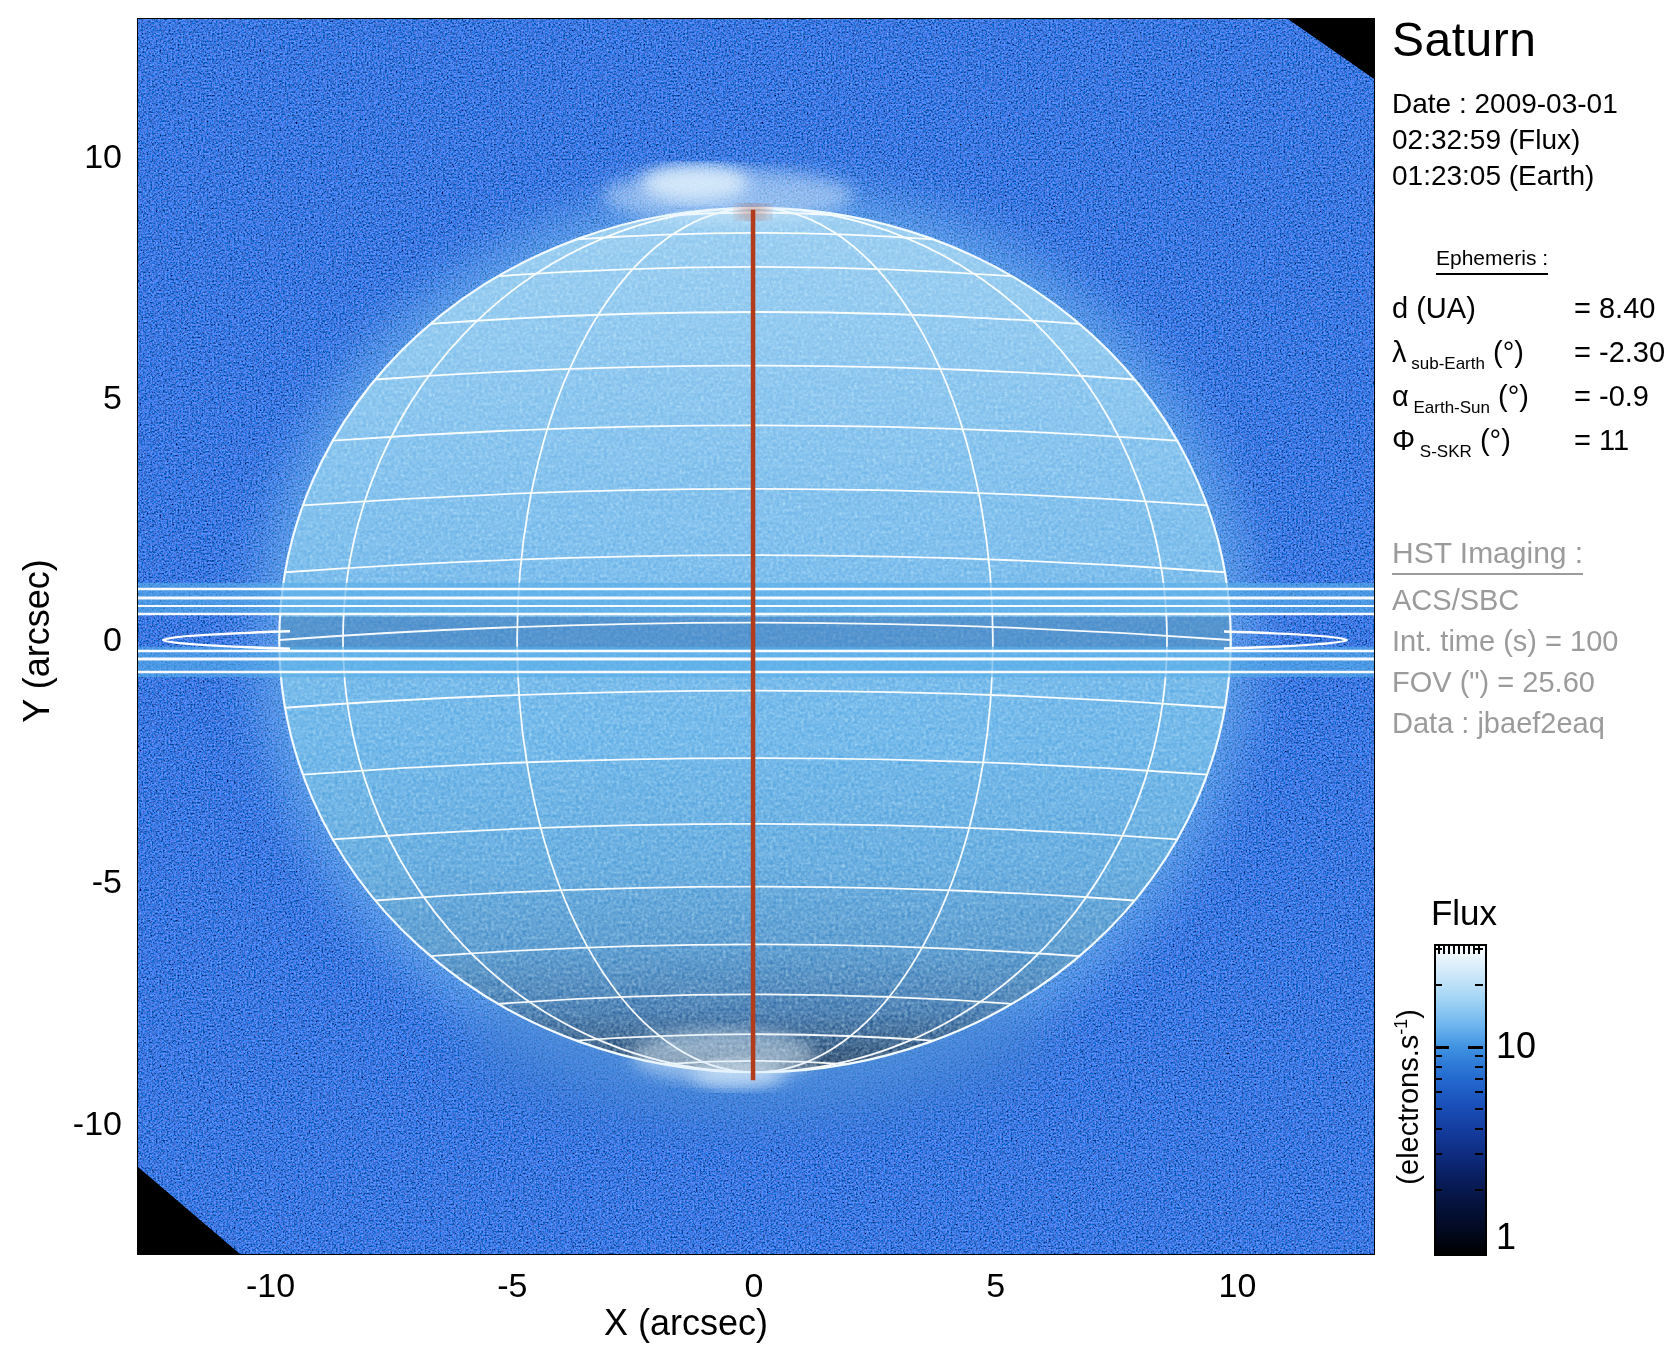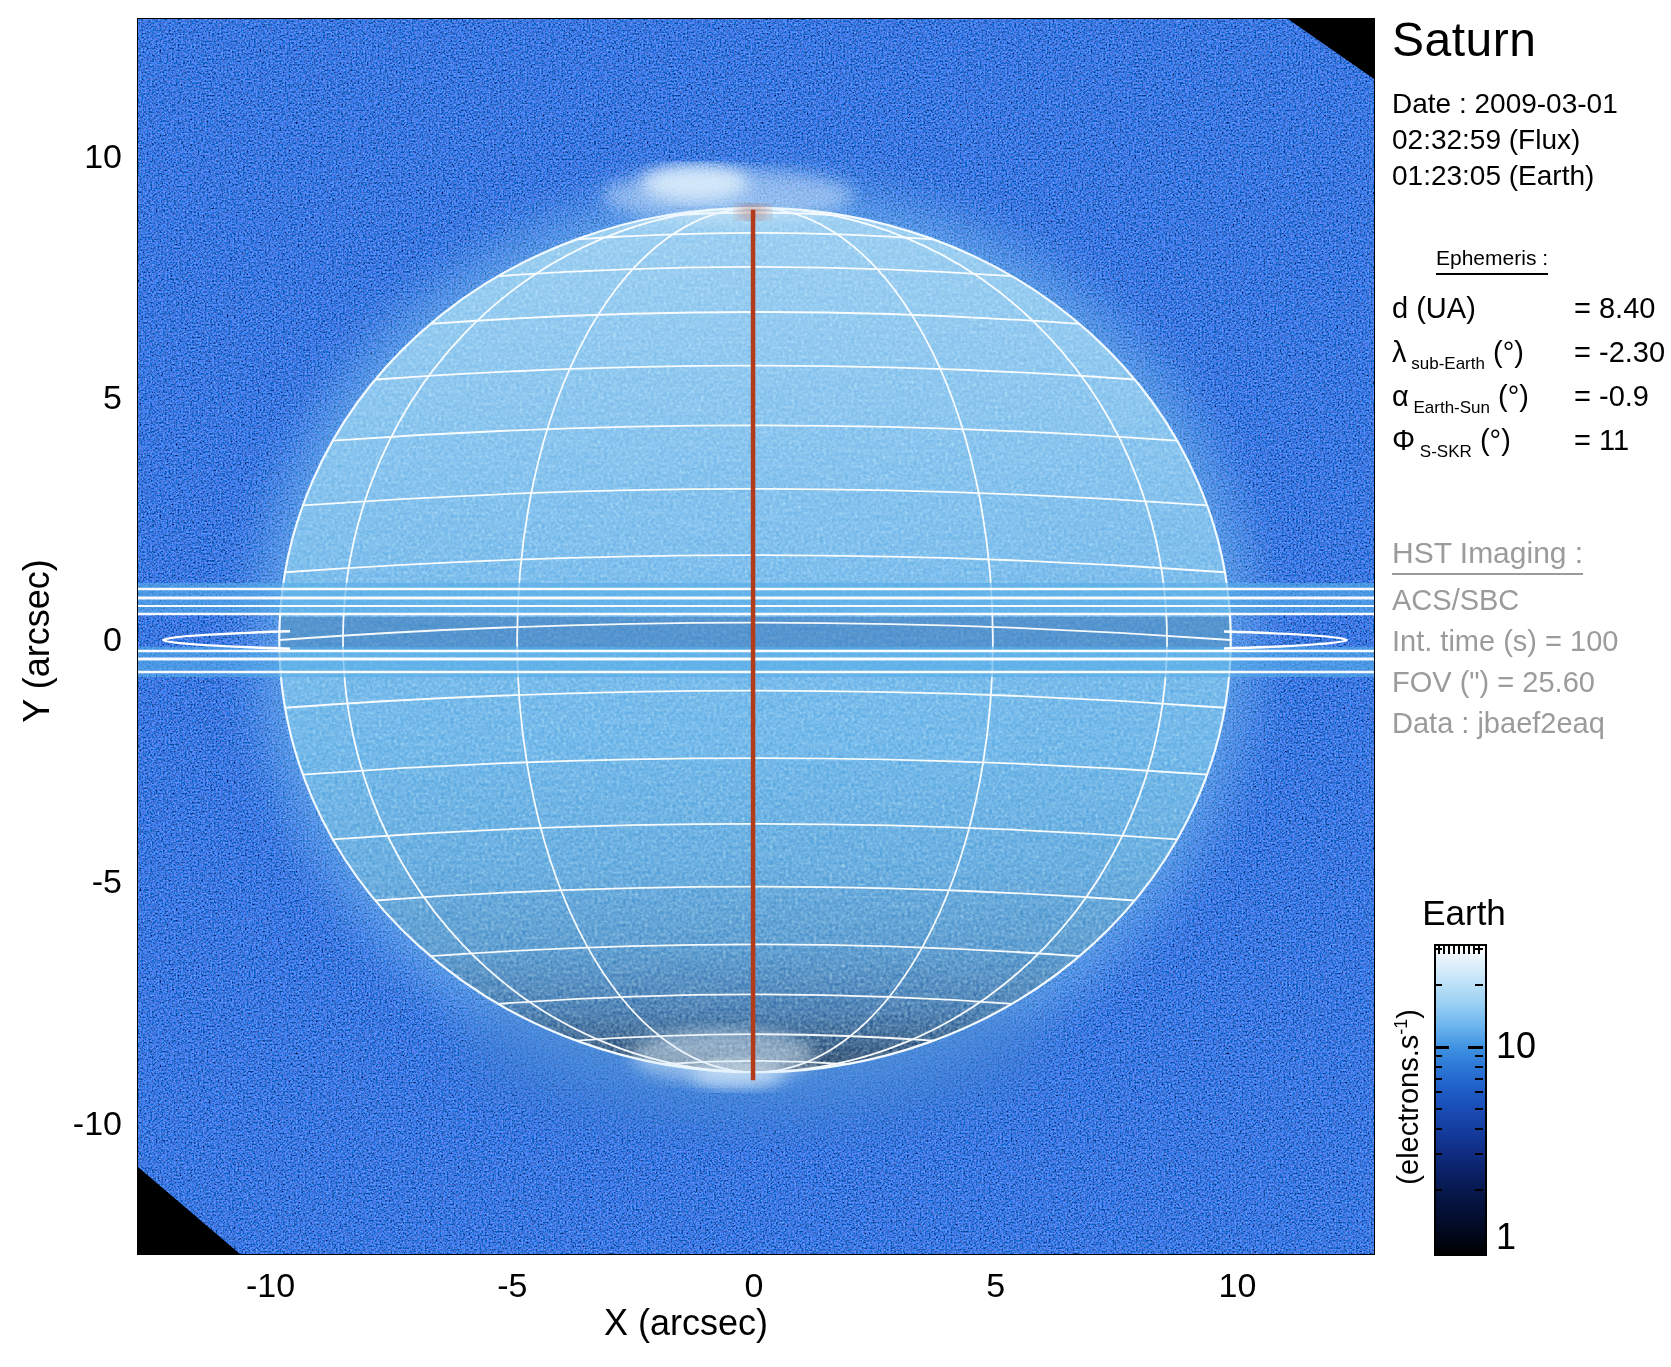--- a/index.html
+++ b/index.html
@@ -199,21 +199,21 @@
   <div class="abs" id="hst-heading">
     <span class="underlined">HST Imaging :</span>
   </div>
   <div class="abs" id="hst-lines">
       <div>ACS/SBC</div>
       <div>Int. time (s) = 100</div>
       <div>FOV (") = 25.60</div>
       <div>Data : jbaef2eaq</div>
     </div>
 
-  <div class="abs" id="flux-title">Earth</div>
+  <div class="abs" id="flux-title">Flux</div>
   <div class="abs" id="colorbar"></div>
   <div id="cb-ticks">
       <div class="cb-tick" style="left: 1434px; top: 1046px; width: 15px; height: 2.5px;"></div>
       <div class="cb-tick" style="left: 1468px; top: 1046px; width: 15px; height: 2.5px;"></div>
       <div class="cb-tick" style="left: 1434px; top: 1189.29px; width: 8px; height: 2px;"></div>
       <div class="cb-tick" style="left: 1475px; top: 1189.29px; width: 8px; height: 2px;"></div>
       <div class="cb-tick" style="left: 1434px; top: 1153.19px; width: 8px; height: 2px;"></div>
       <div class="cb-tick" style="left: 1475px; top: 1153.19px; width: 8px; height: 2px;"></div>
       <div class="cb-tick" style="left: 1434px; top: 1127.58px; width: 8px; height: 2px;"></div>
       <div class="cb-tick" style="left: 1475px; top: 1127.58px; width: 8px; height: 2px;"></div>

